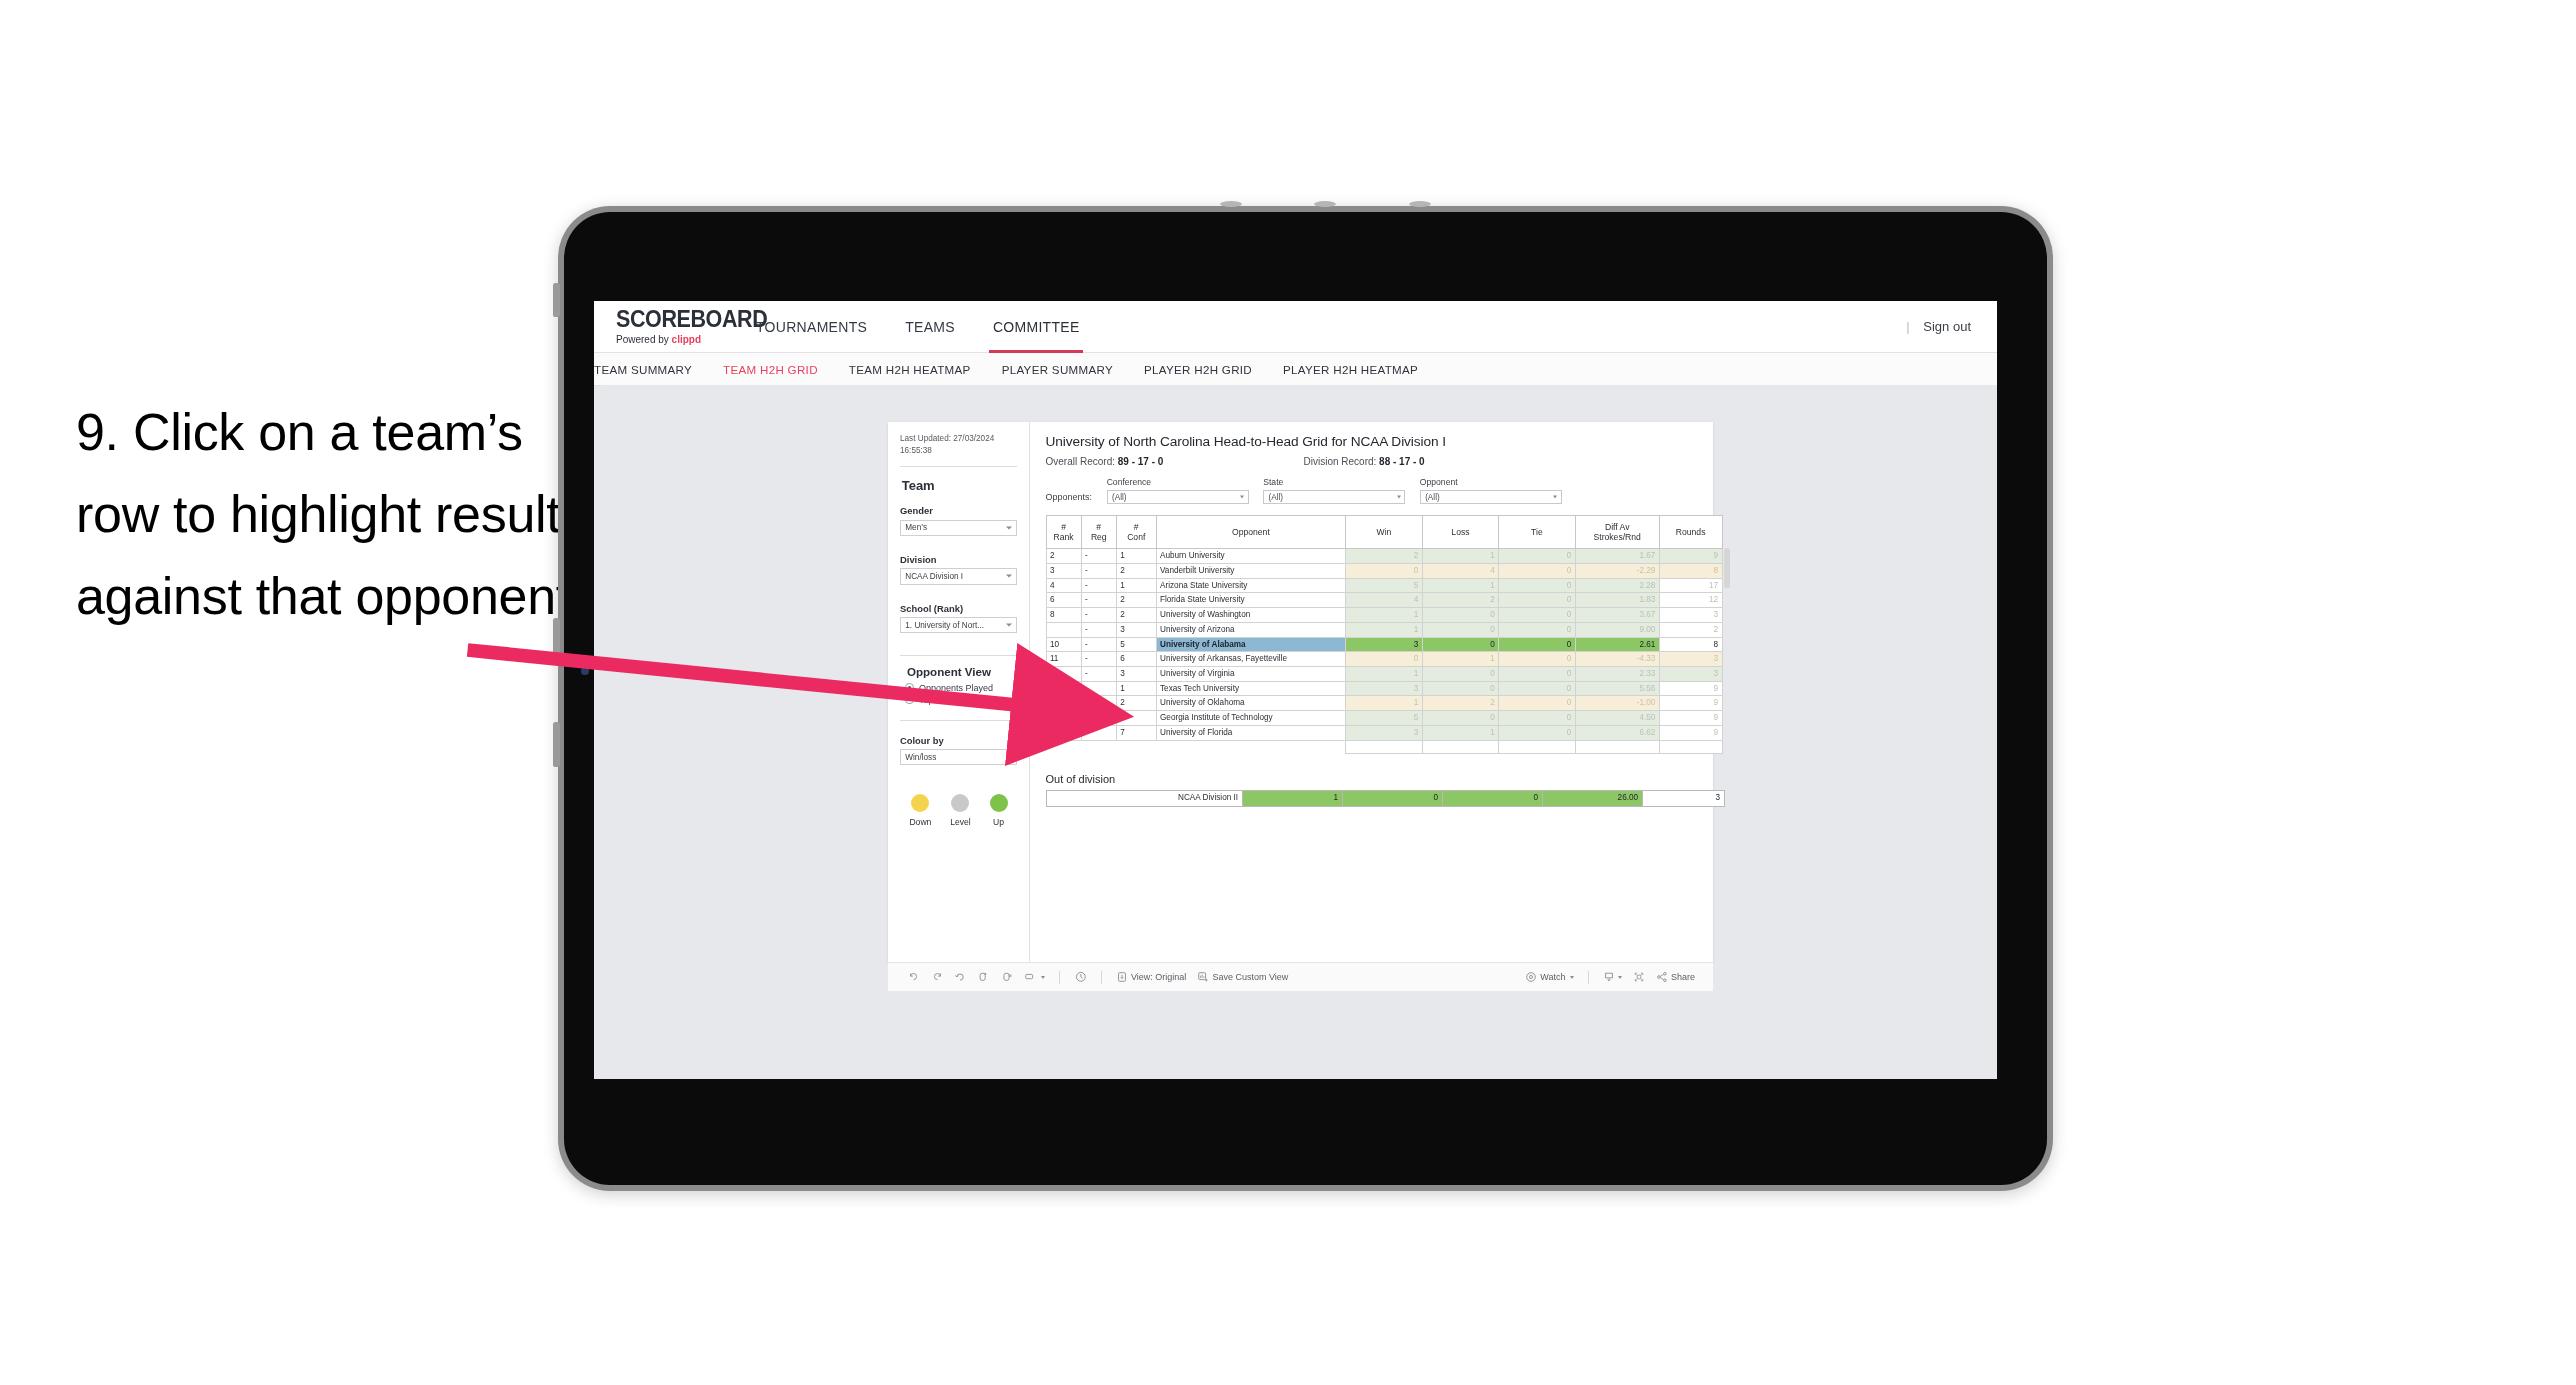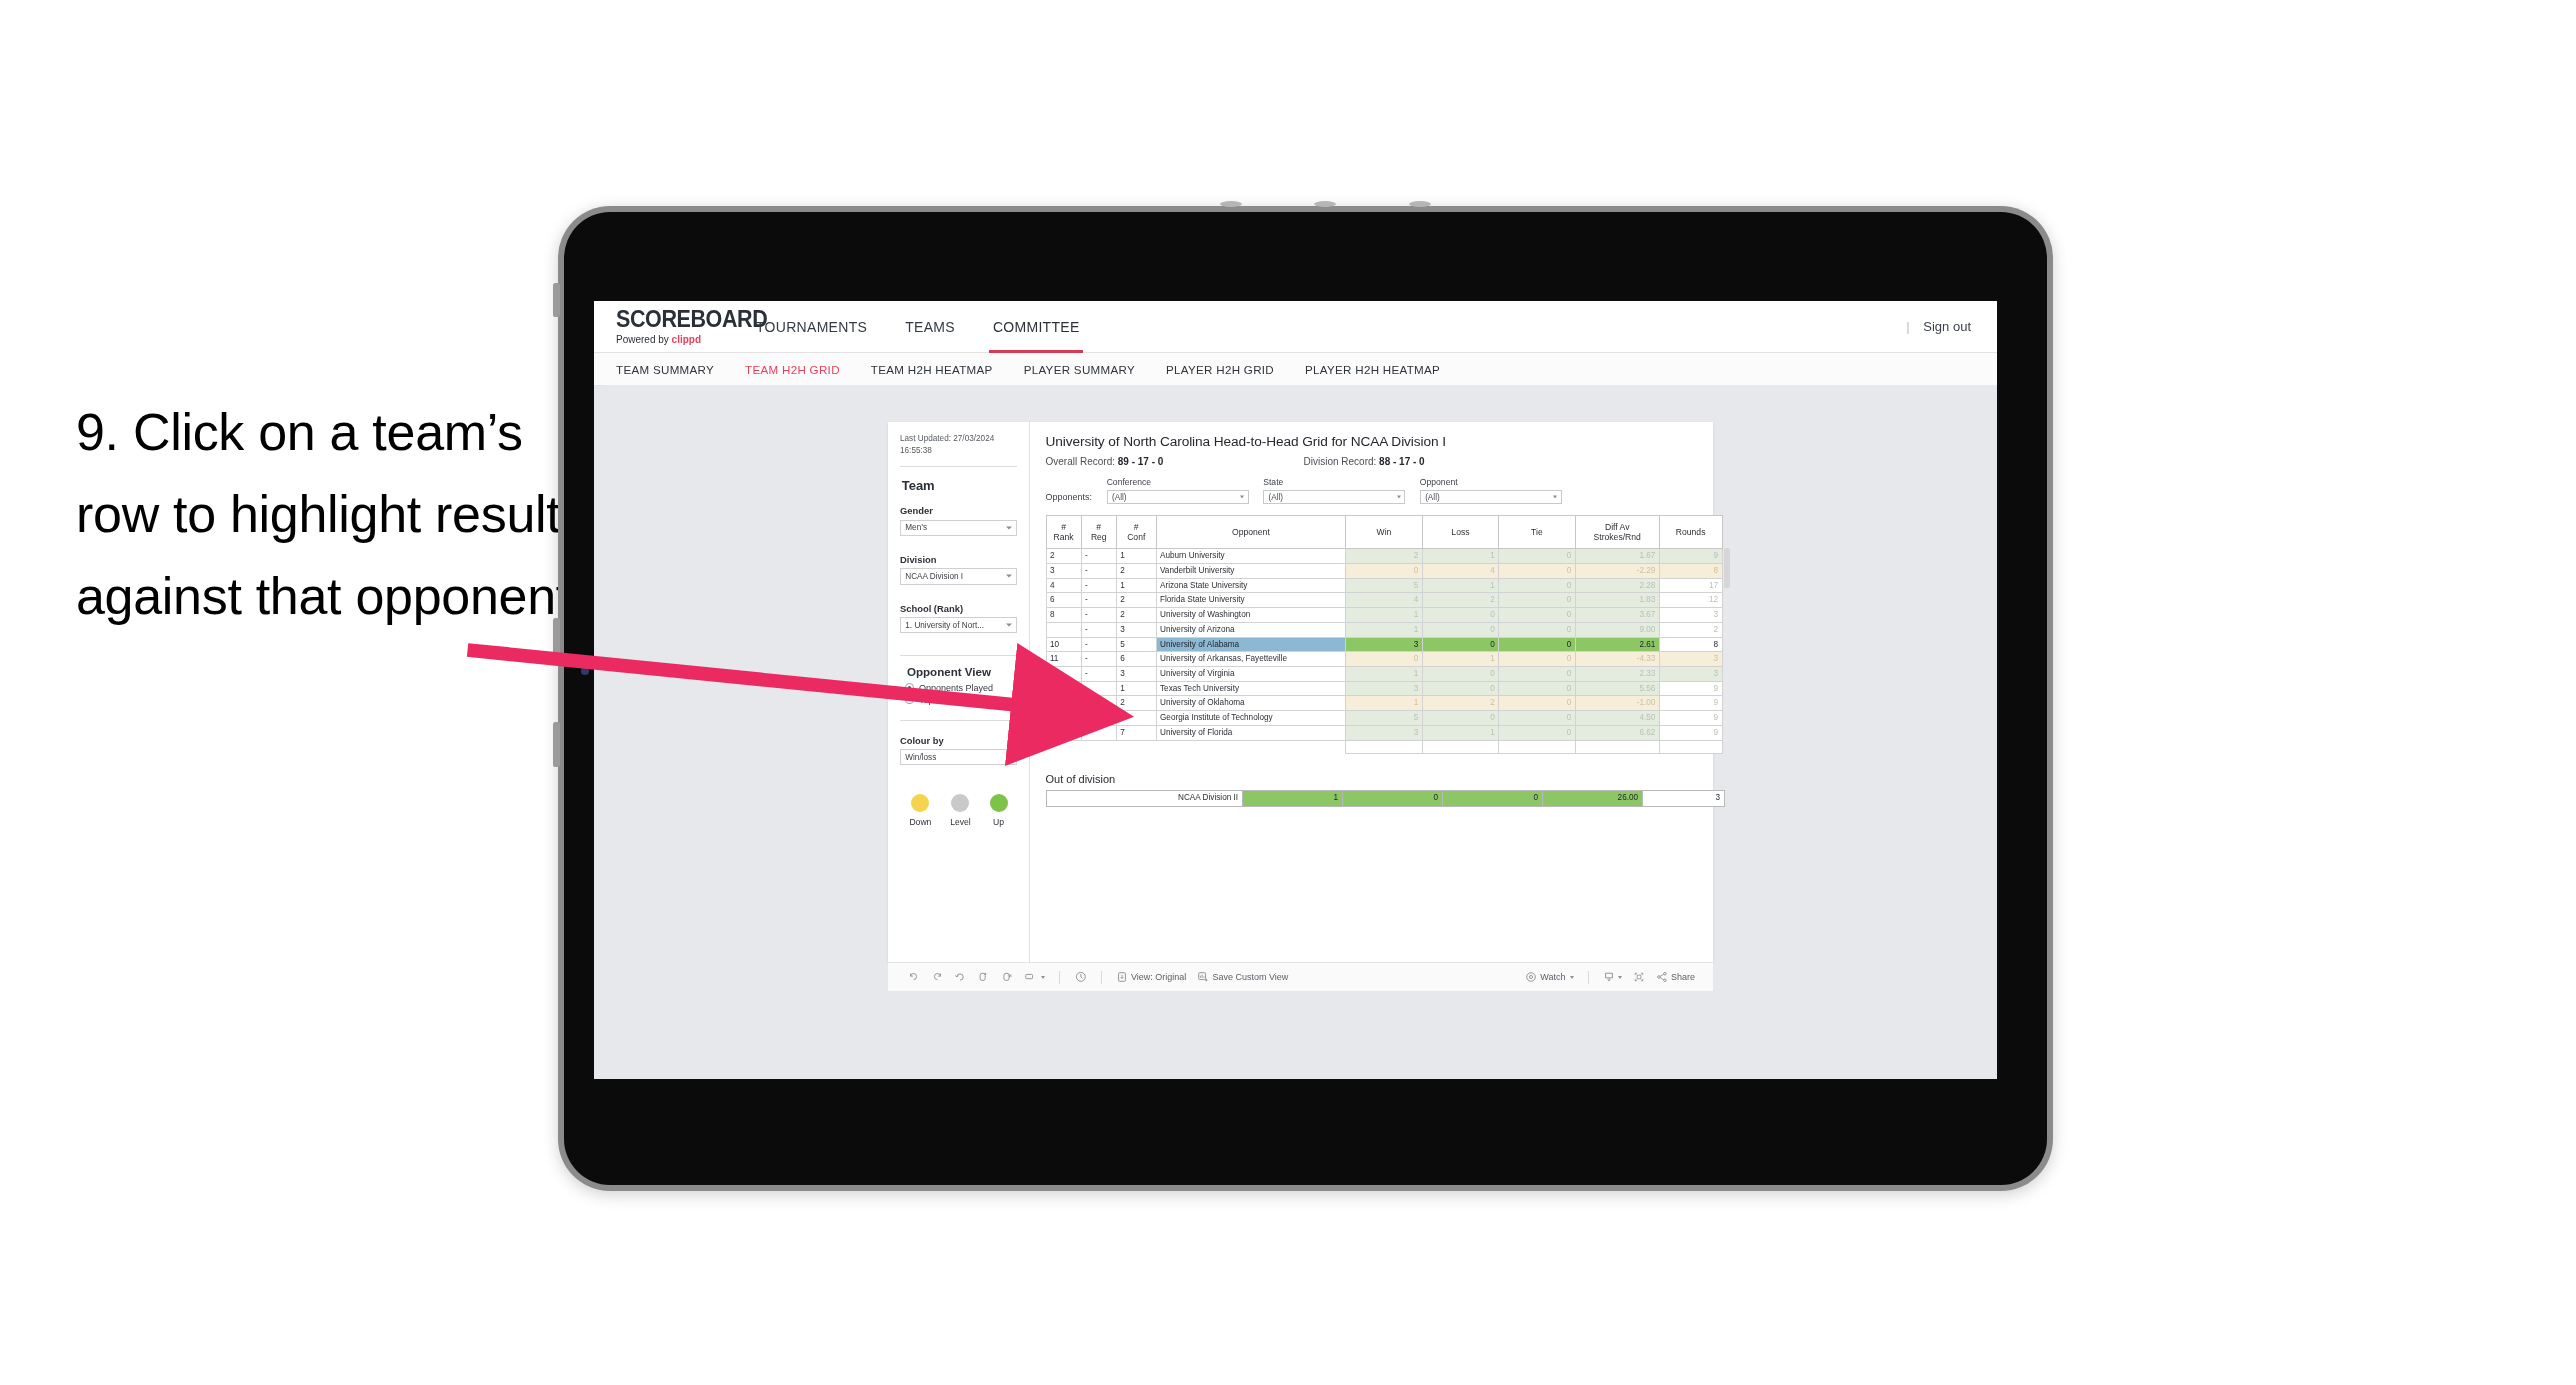--- a/index.html
+++ b/index.html
@@ -82,21 +82,21 @@
   }
   .signout-wrap {
     margin-left:auto; padding-right:26px; display:flex; align-items:center; gap:13.7px;
     font-size:13px; color:#3a3f48;
   }
   .pipe { color:#b9bcc2; }
 
   .subnav {
     position:absolute; left:0; top:52px; width:1403px; height:33px;
     background:#fbfbfb; border-bottom:0.9px solid #e1e1e1;
-    display:flex; align-items:center; padding-left:22px;
+    display:flex; align-items:center; 
   }
   .subnav-item {
     font-size:11.6px; color:#2f343c; letter-spacing:0.3px;
     margin-right:31px; cursor:pointer;
   }
   .subnav-item.active { color:#e8415f; }
 
   .workspace {
     position:absolute; left:8px; top:84px; width:1403px; height:694px;
     background:#e7e8ec;
@@ -177,21 +177,21 @@
   .c-opp  { width:124px; }
   .c-win,.c-loss,.c-tie { width:50px; text-align:right; }
   .c-diff { width:55px; text-align:right; }
   .c-rnd  { width:41px; text-align:right; }
   tr.row td.num { text-align:right; }
   tr.row.faded td.val { color:#b9c2b6; }
   tr.row.faded td.val.warm { color:#ccc2a3; }
   td.g { background:#e4ecdf; }
   td.y { background:#f6eed8; }
   td.blank { background:#ffffff; }
-  tr.sel-row td.oppname { background:#8cb8d4; color:#1d2228; }
+  tr.sel-row td.oppname { background:#8cb8d4; color:#1d2228;font-weight:bold; }
   tr.sel-row td.val { background:#8dc765; color:#1d2228; font-weight:normal; }
   tr.sel-row td.blank { background:#ffffff; }
   .empty-row td { height:40px; border-left:0.9px solid #d2d2d2; border-right:0.9px solid #d2d2d2; border-bottom:0.9px solid #c6c6c6; border-top:none; background:#fff; }
   .empty-row td.nb { border:none; background:transparent; }
   .vscroll {
     position:absolute; right:-7.7px; top:33px; width:6px; height:40px;
     background:#d6d6d6; border-radius:2.6px;
   }
 
   .ood-title { margin-top:19px; font-size:11px; color:#25292f; }

